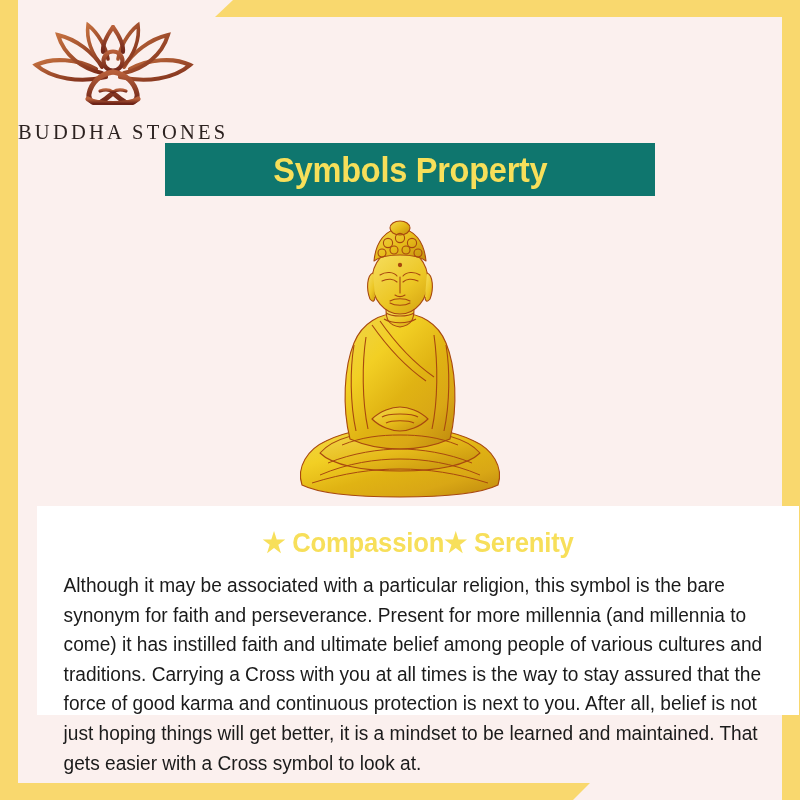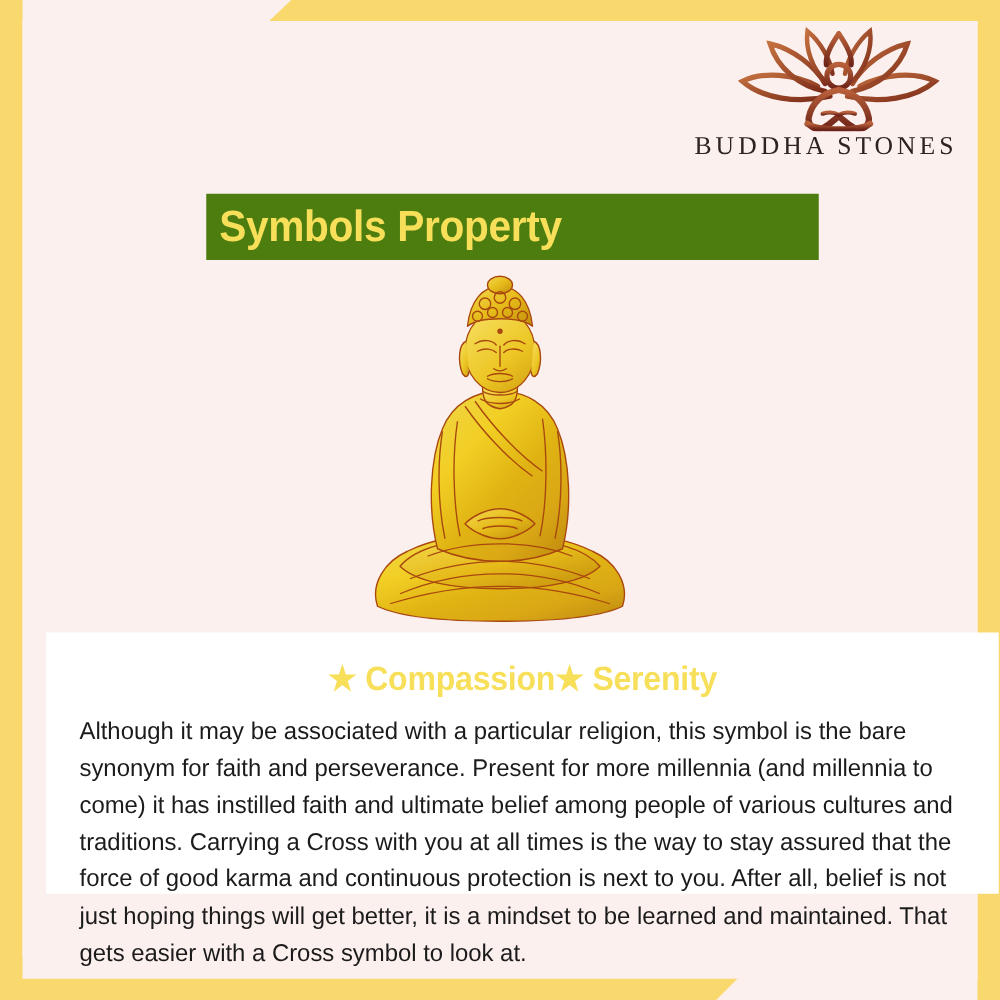--- a/index.html
+++ b/index.html
@@ -70,48 +70,49 @@
 
   
   .logo-block {
     position: absolute;
     top: 4px;
     left: 0;
     width: 748px;
     height: 126px;
     display: flex;
     flex-direction: column;
-    align-items: flex-end;
+    align-items: flex-start;
     justify-content: flex-start;
+    gap: 15px;
   }
   .logo-mark {
     width: 190px;
     height: 84px;
     display: block;
   }
   .logo-word {
     margin-top: 1px;
     font-family: "Liberation Serif", serif;
     font-size: 20.5px;
     letter-spacing: 3.2px;
     color: #2c2220;
     white-space: nowrap;
   }
 
   
   .title-banner {
     position: absolute;
-    top: 138px;
+    top: 126px;
     left: 147px;
     width: 490px;
     height: 53px;
-    background: #4d7c0f;
+    background: #0f766e;
     display: flex;
     align-items: center;
-    justify-content: flex-start;
+    justify-content: center;
   }
   .title-text {
     font-family: "Liberation Sans Narrow", "Liberation Sans", sans-serif;
     font-weight: bold;
     font-size: 35px;
     color: #f7df5a;
     letter-spacing: -0.3px;
     transform: scaleX(0.93);
     white-space: nowrap;
   }

